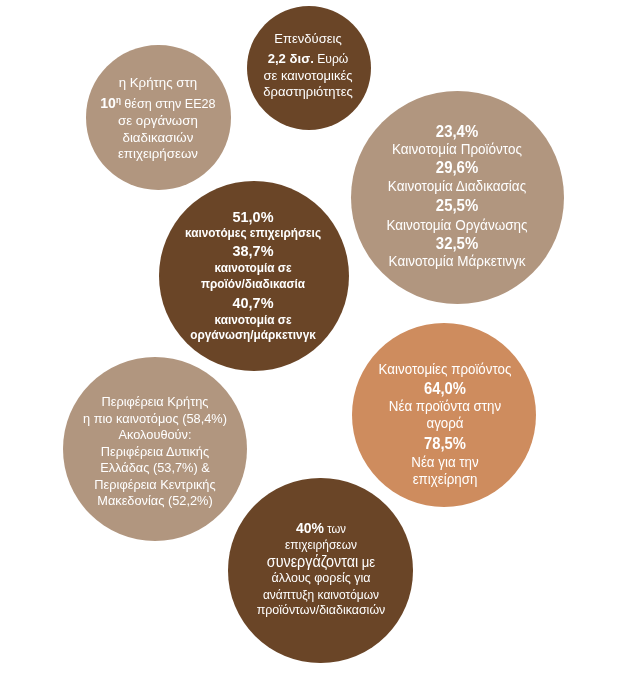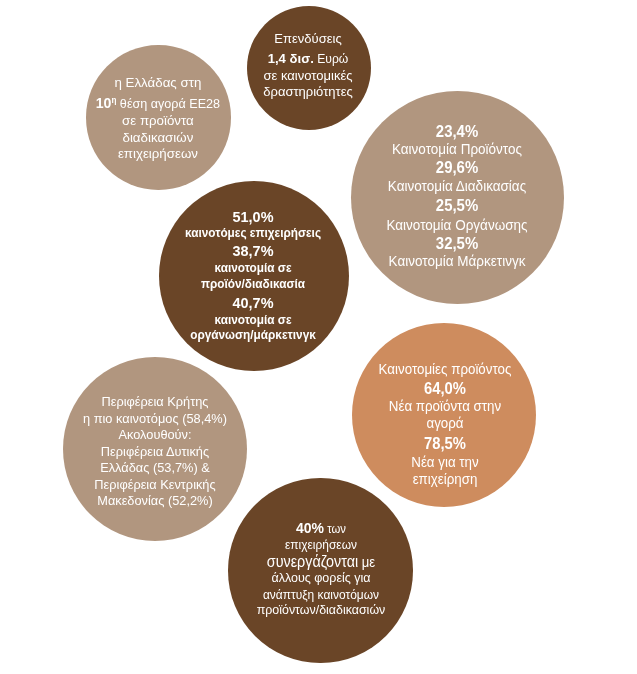--- a/index.html
+++ b/index.html
@@ -17,27 +17,27 @@
 <body>
 
 <div class="stage">
   <div class="bubble" style="left:86.30px;top:45.30px;width:144.40px;height:144.40px;background:#b1967f"></div>
   <div class="bubble" style="left:247.20px;top:6.00px;width:124.00px;height:124.00px;background:#6a4527"></div>
   <div class="bubble" style="left:350.50px;top:90.50px;width:213.00px;height:213.00px;background:#b1967f"></div>
   <div class="bubble" style="left:159.00px;top:181.00px;width:190.00px;height:190.00px;background:#6a4527"></div>
   <div class="bubble" style="left:63.00px;top:357.00px;width:184.20px;height:184.20px;background:#b1967f"></div>
   <div class="bubble" style="left:351.50px;top:322.70px;width:184.20px;height:184.20px;background:#ce8c5e"></div>
   <div class="bubble" style="left:228.40px;top:478.20px;width:184.40px;height:184.40px;background:#6a4527"></div>
-  <span class="ln" style="left:-12.10px;top:76.14px;font-size:13.3px"><span class="seg">η Ελλάδας στη</span></span>
-  <span class="ln" style="left:-12.10px;top:95.56px;font-size:14.1px"><span class="seg" style="font-weight:bold;font-size:14.1px;">10</span><span class="seg sup" style="font-weight:bold;font-size:8.178px;top:-0.58em;">η</span><span class="seg" style="font-size:12.6px;"> θέση αγορά ΕΕ28</span></span>
-  <span class="ln" style="left:-12.10px;top:114.14px;font-size:13.3px"><span class="seg">σε προϊόντα</span></span>
+  <span class="ln" style="left:-12.10px;top:76.14px;font-size:13.3px"><span class="seg">η Κρήτης στη</span></span>
+  <span class="ln" style="left:-12.10px;top:95.56px;font-size:14.1px"><span class="seg" style="font-weight:bold;font-size:14.1px;">10</span><span class="seg sup" style="font-weight:bold;font-size:8.178px;top:-0.58em;">η</span><span class="seg" style="font-size:12.6px;"> θέση στην ΕΕ28</span></span>
+  <span class="ln" style="left:-12.10px;top:114.14px;font-size:13.3px"><span class="seg">σε οργάνωση</span></span>
   <span class="ln" style="left:-12.10px;top:130.94px;font-size:13.3px"><span class="seg">διαδικασιών</span></span>
   <span class="ln" style="left:-12.10px;top:147.04px;font-size:13.3px"><span class="seg">επιχειρήσεων</span></span>
   <span class="ln" style="left:138.40px;top:31.95px;font-size:13.4px;transform:scaleX(0.972)"><span class="seg">Επενδύσεις</span></span>
-  <span class="ln" style="left:138.40px;top:51.97px;font-size:13.5px;transform:scaleX(0.972)"><span class="seg" style="font-weight:bold;font-size:13.5px;">1,4 δισ.</span><span class="seg" style="font-size:12.5px;"> Ευρώ</span></span>
+  <span class="ln" style="left:138.40px;top:51.97px;font-size:13.5px;transform:scaleX(0.972)"><span class="seg" style="font-weight:bold;font-size:13.5px;">2,2 δισ.</span><span class="seg" style="font-size:12.5px;"> Ευρώ</span></span>
   <span class="ln" style="left:138.40px;top:68.85px;font-size:13.4px;transform:scaleX(0.972)"><span class="seg">σε καινοτομικές</span></span>
   <span class="ln" style="left:138.40px;top:84.55px;font-size:13.4px;transform:scaleX(0.972)"><span class="seg">δραστηριότητες</span></span>
   <span class="ln" style="left:287.00px;top:123.59px;font-size:15.6px;transform:scaleX(0.958)"><span class="seg" style="font-weight:bold;font-size:15.6px;">23,4%</span></span>
   <span class="ln" style="left:287.00px;top:142.06px;font-size:14.1px;transform:scaleX(0.958)"><span class="seg">Καινοτομία Προϊόντος</span></span>
   <span class="ln" style="left:287.00px;top:160.49px;font-size:15.6px;transform:scaleX(0.958)"><span class="seg" style="font-weight:bold;font-size:15.6px;">29,6%</span></span>
   <span class="ln" style="left:287.00px;top:179.16px;font-size:14.1px;transform:scaleX(0.958)"><span class="seg">Καινοτομία Διαδικασίας</span></span>
   <span class="ln" style="left:287.00px;top:198.09px;font-size:15.6px;transform:scaleX(0.958)"><span class="seg" style="font-weight:bold;font-size:15.6px;">25,5%</span></span>
   <span class="ln" style="left:287.00px;top:217.66px;font-size:14.1px;transform:scaleX(0.958)"><span class="seg">Καινοτομία Οργάνωσης</span></span>
   <span class="ln" style="left:287.00px;top:236.19px;font-size:15.6px;transform:scaleX(0.958)"><span class="seg" style="font-weight:bold;font-size:15.6px;">32,5%</span></span>
   <span class="ln" style="left:287.00px;top:254.26px;font-size:14.1px;transform:scaleX(0.958)"><span class="seg">Καινοτομία Μάρκετινγκ</span></span>

